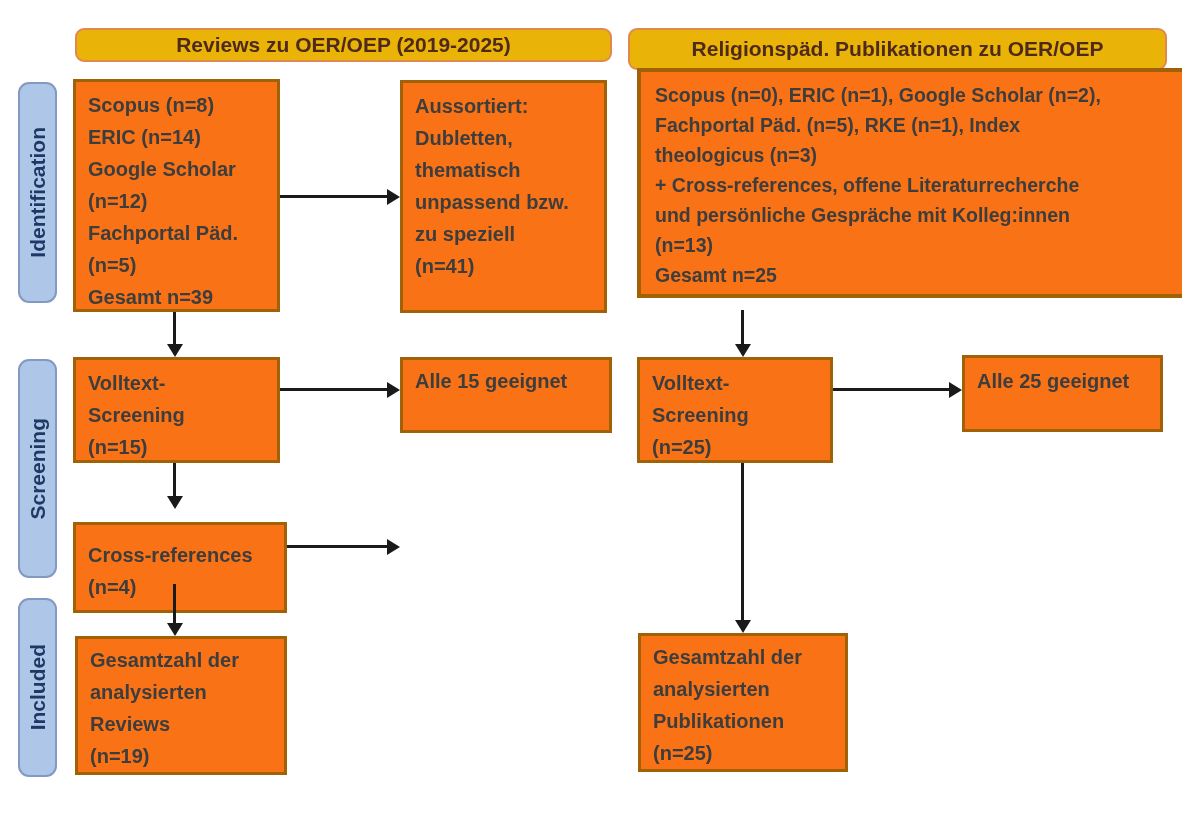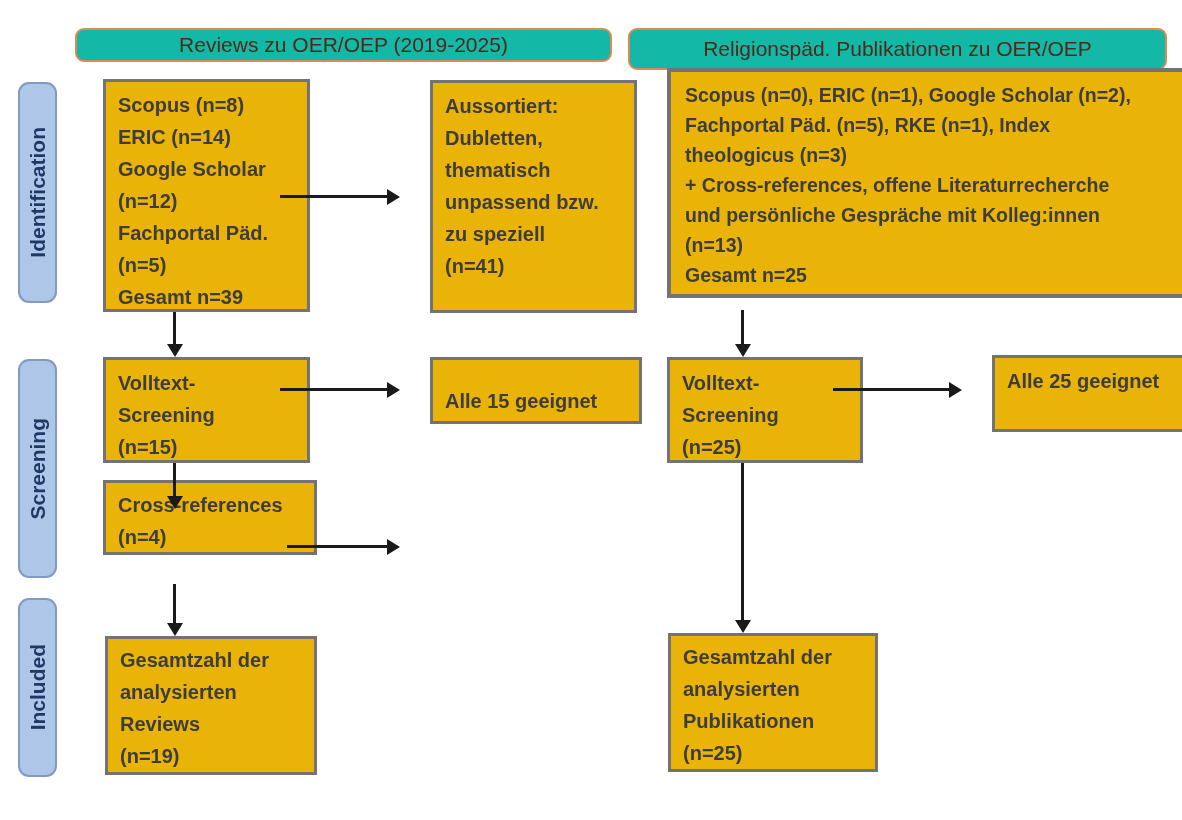--- a/index.html
+++ b/index.html
@@ -5,26 +5,26 @@
   html,body{margin:0;padding:0;background:#ffffff;}
   #canvas{
     position:relative;
     width:1182px;height:820px;
     background:#ffffff;
     font-family:"Liberation Sans", sans-serif;
     overflow:hidden;
   }
   .header{
     position:absolute;
-    background:#14b8a6;
+    background:#eab308;
     border:2px solid #E08850;
     border-radius:9px;
     color:#4E2A1A;
     font-size:21px;
-    font-weight:400;
+    font-weight:700;
     display:flex;align-items:center;justify-content:center;
     text-align:right;
     box-sizing:border-box;
   }
   .stage{
     position:absolute;
     background:#AEC6E8;
     border:2px solid #8399C2;
     border-radius:11px;
     color:#1F3864;
@@ -33,30 +33,29 @@
     box-sizing:border-box;
     display:flex;align-items:center;justify-content:center;
   }
   .stage span{
     writing-mode:vertical-rl;
     transform:rotate(180deg);
     white-space:nowrap;
   }
   .fbox{
     position:absolute;
-    background:#eab308;
-    border:3px solid #737373;
+    background:#f97316;
+    border:3px solid #a16207;
     box-sizing:border-box;
     color:#3D3D3D;
     font-size:20px;
     font-weight:700;
     line-height:32px;
     padding:7px 12px;
     white-space:pre-line;
-    margin-left:30px;
   }
   .fbox.big{
     border-width:4px;
     font-size:19.5px;
     line-height:30px;
     padding:8px 14px;
   }
   .vline{position:absolute;width:3px;background:#1A1A1A;}
   .hline{position:absolute;height:3px;background:#1A1A1A;}
   .head-down{
@@ -107,26 +106,26 @@
 Fachportal Päd. (n=5), RKE (n=1), Index
 theologicus (n=3)
 + Cross-references, offene Literaturrecherche
 und persönliche Gespräche mit Kolleg:innen
 (n=13)
 Gesamt n=25</div>
 
   <div class="fbox" style="left:73px;top:357px;width:207px;height:106px;">Volltext-
 Screening
 (n=15)</div>
-  <div class="fbox" style="left:400px;top:357px;width:212px;height:67px;padding-top:25px;">Alle 15 geeignet</div>
+  <div class="fbox" style="left:400px;top:357px;width:212px;height:76px;padding-top:5px;">Alle 15 geeignet</div>
   <div class="fbox" style="left:637px;top:357px;width:196px;height:106px;">Volltext-
 Screening
 (n=25)</div>
   <div class="fbox" style="left:962px;top:355px;width:201px;height:77px;">Alle 25 geeignet</div>
-  <div class="fbox" style="left:73px;top:480px;width:214px;height:75px;padding-top:6px;">Cross-references
+  <div class="fbox" style="left:73px;top:522px;width:214px;height:91px;padding-top:14px;">Cross-references
 (n=4)</div>
 
   <div class="fbox" style="left:75px;top:636px;width:212px;height:139px;padding-top:5px;">Gesamtzahl der
 analysierten
 Reviews
 (n=19)</div>
   <div class="fbox" style="left:638px;top:633px;width:210px;height:139px;padding-top:5px;">Gesamtzahl der
 analysierten
 Publikationen
 (n=25)</div>

